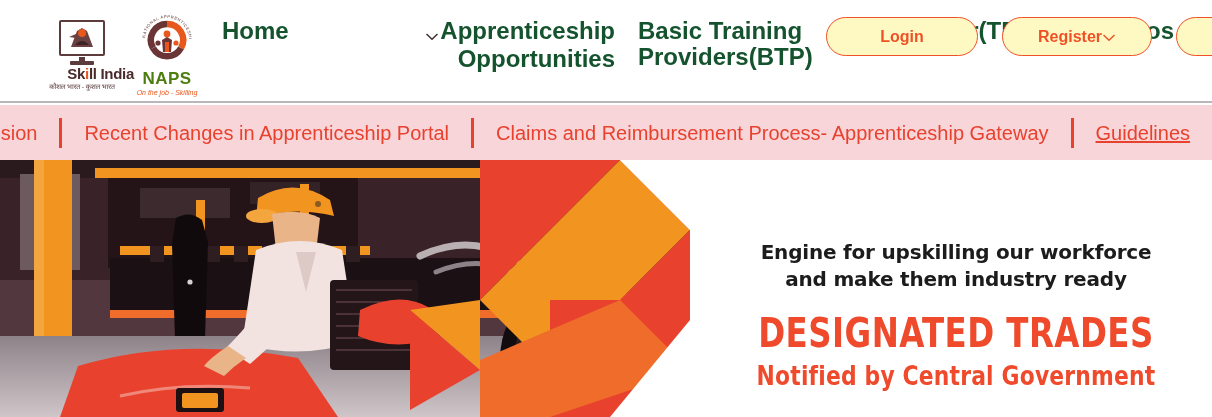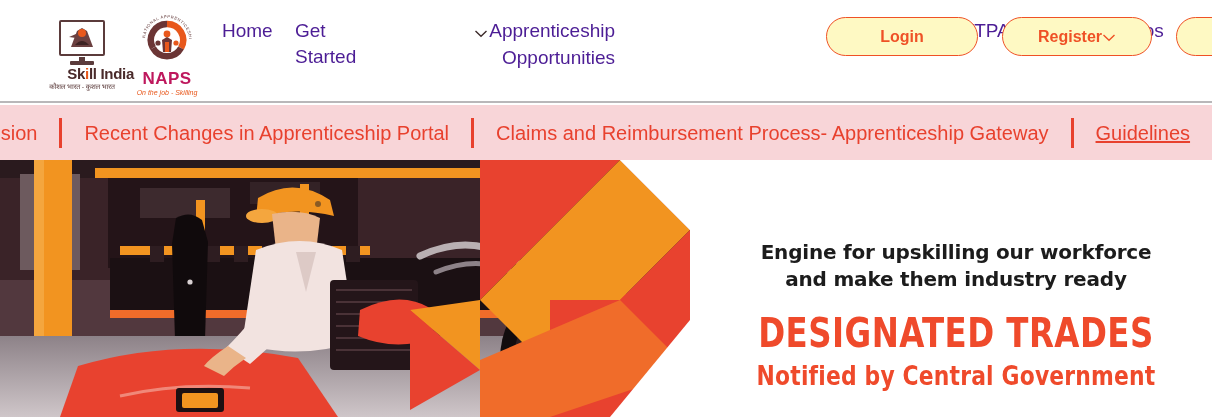--- a/index.html
+++ b/index.html
@@ -43,35 +43,36 @@
     white-space: nowrap; letter-spacing: -0.2px;
   }
 
   .logo-naps {
     position: absolute; left: 124px; top: 12px; width: 86px; height: 84px;
   }
   .naps-circle {
     position: relative; width: 56px; height: 56px; margin: 0 auto;
   }
   .naps-word {
-    font-size: 17px; font-weight: bold; color: #be185d; text-align: center;
+    font-size: 17px; font-weight: bold; color: #4d7c0f; text-align: center;
     letter-spacing: 0.5px; line-height: 19px; margin-top: 1px;
   }
   .naps-tag {
     font-size: 7px; color: #e8581c; text-align: center; font-style: italic;
     line-height: 9px;
   }
 
   
   .nav { position: absolute; left: 210px; top: 0; height: 103px; width: 1002px; }
   .nav-item {
     position: absolute;
-    font-size: 19px; color: #4c1d95; line-height: 26px;
+    font-size: 24px; color: #14532d; line-height: 26px;
     font-family: "Liberation Sans", sans-serif;
     white-space: pre-line;
+    font-weight: bold;
   }
   .nav-item .chev {
     display: inline-block; vertical-align: middle;
     margin-right: 1px;
   }
   .nav-home       { left: 12px;  top: 18px; }
   .nav-get        { left: 85px;  top: 18px; width: 96px; }
   .nav-appr       { left: 175px; top: 18px; width: 230px; text-align: right; }
   .nav-btp        { left: 428px; top: 18px; width: 180px; }
   .nav-tpa        { left: 620px; top: 18px; width: 230px; text-align: center; }
@@ -193,28 +194,28 @@
           <circle cx="37" cy="31" r="2.6" fill="#e8581c"></circle>
         </svg>
       </div>
       <div class="naps-word">NAPS</div>
       <div class="naps-tag">On the job - Skilling</div>
     </div>
 
     <nav class="nav">
       <div class="nav-item nav-home"><span>Home</span></div>
 
-      <div class="nav-item nav-get"><span>Get
-Started</span></div>
 
       <div class="nav-item nav-appr"><span class="chev"><svg class="chev-svg" viewBox="0 0 14 9">
               <polyline points="1.5,2 7,7.2 12.5,2" fill="none" stroke="#3d2b2b" stroke-width="1.4"></polyline>
             </svg></span><span>Apprenticeship
 Opportunities</span></div>
 
+      <div class="nav-item nav-btp"><span>Basic Training
+Providers(BTP)</span></div>
 
       <div class="nav-item nav-tpa"><span>Aggregator(TPA)</span></div>
 
       <div class="nav-item nav-videos"><span>Videos</span></div>
     </nav>
 
     <div class="pill btn-login">
       <span>Login</span>
     </div>
 

